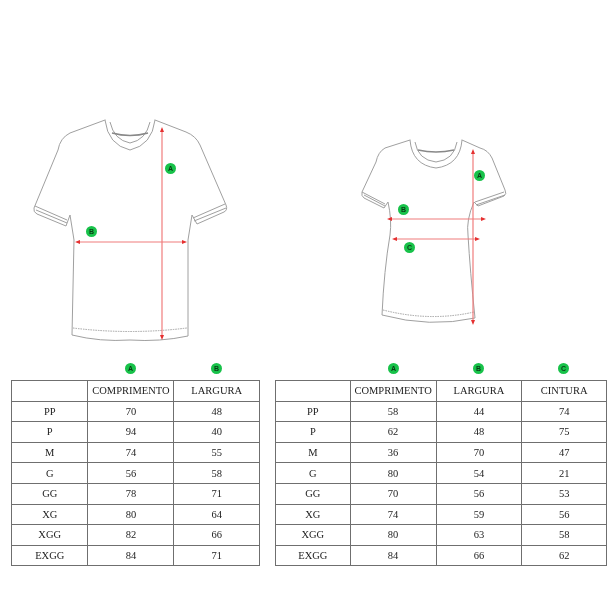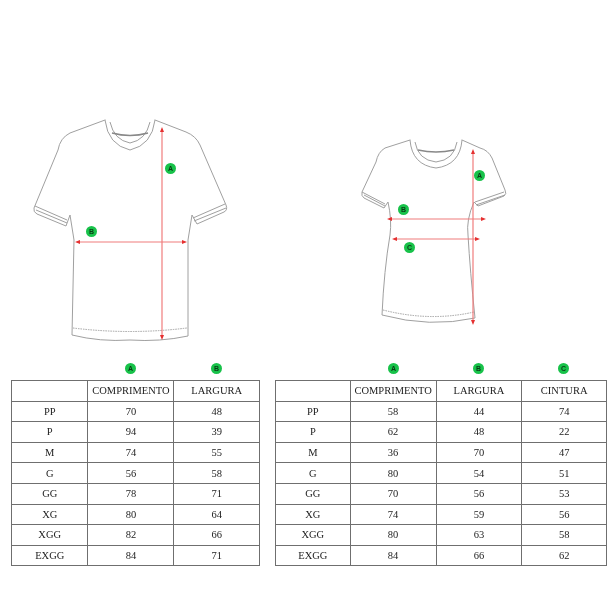--- a/index.html
+++ b/index.html
@@ -104,21 +104,21 @@
     <td>LARGURA</td>
   </tr>
   <tr>
         <td>PP</td>
         <td>70</td>
         <td>48</td>
       </tr>
   <tr>
         <td>P</td>
         <td>94</td>
-        <td>39</td>
+        <td>40</td>
       </tr>
   <tr>
         <td>M</td>
         <td>74</td>
         <td>55</td>
       </tr>
   <tr>
         <td>G</td>
         <td>56</td>
         <td>58</td>
@@ -167,33 +167,33 @@
   <tr>
         <td>PP</td>
         <td>58</td>
         <td>44</td>
         <td>74</td>
       </tr>
   <tr>
         <td>P</td>
         <td>62</td>
         <td>48</td>
-        <td>22</td>
+        <td>75</td>
       </tr>
   <tr>
         <td>M</td>
         <td>36</td>
         <td>70</td>
         <td>47</td>
       </tr>
   <tr>
         <td>G</td>
         <td>80</td>
         <td>54</td>
-        <td>51</td>
+        <td>21</td>
       </tr>
   <tr>
         <td>GG</td>
         <td>70</td>
         <td>56</td>
         <td>53</td>
       </tr>
   <tr>
         <td>XG</td>
         <td>74</td>

